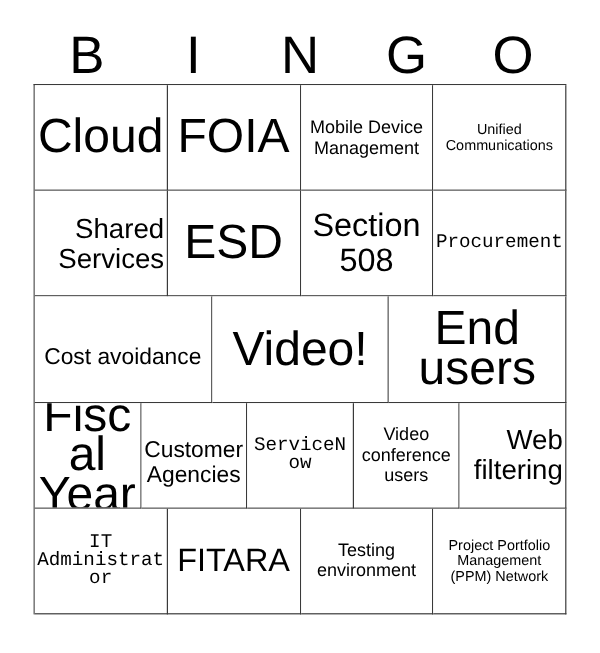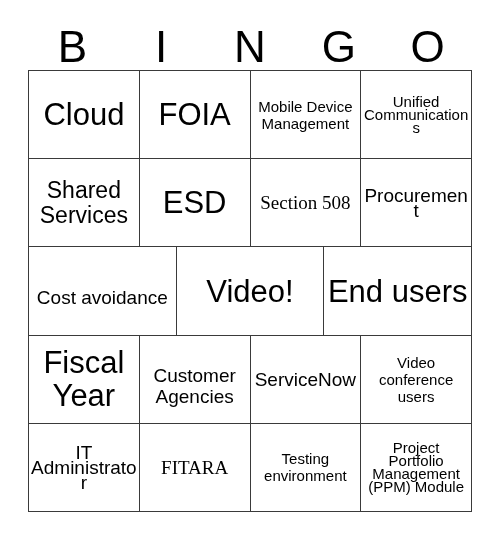--- a/index.html
+++ b/index.html
@@ -79,27 +79,27 @@
   .cell-text {
     display: block;
     width: 100%;
     text-align: center;
     color: #000000;
     word-wrap: break-word;
     overflow-wrap: break-word;
     hyphens: none;
   }
   
-  .sz-xxl { font-size: 31px; line-height: 33px; }
-  .sz-xl  { font-size: 19px; line-height: 29px; font-family: Liberation Serif, serif; }
-  .sz-lg  { font-size: 23px; line-height: 25px; }
+  .sz-xxl { font-size: 40px; line-height: 33px; }
+  .sz-xl  { font-size: 27px; line-height: 29px; }
+  .sz-lg  { font-size: 23px; line-height: 25px; text-align: right; }
   .sz-md  { font-size: 19px; line-height: 21px; margin-top: 13px; }
   .sz-sm  { font-size: 15px; line-height: 17px; }
-  .sz-xs  { font-size: 19px; line-height: 15px; }
-  .sz-xxs { font-size: 15px; line-height: 13px; }
+  .sz-xs  { font-size: 16px; line-height: 15px; font-family: Liberation Mono, monospace; }
+  .sz-xxs { font-size: 12px; line-height: 13px; }
 </style>
 </head>
 <body>
 
 <div id="card-root">
 
   <div id="bingo-header">
     <div class="header-letter">B</div>
     <div class="header-letter">I</div>
     <div class="header-letter">N</div>
@@ -157,31 +157,34 @@
         </div>
       <div class="bingo-cell">
           <span class="cell-text sz-md">Customer Agencies</span>
         </div>
       <div class="bingo-cell">
           <span class="cell-text sz-xs">ServiceNow</span>
         </div>
       <div class="bingo-cell">
           <span class="cell-text sz-sm">Video conference users</span>
         </div>
+      <div class="bingo-cell">
+          <span class="cell-text sz-lg">Web filtering</span>
+        </div>
     </div>
 
     <div class="bingo-row">
       <div class="bingo-cell">
           <span class="cell-text sz-xs">IT Administrator</span>
         </div>
       <div class="bingo-cell">
           <span class="cell-text sz-xl">FITARA</span>
         </div>
       <div class="bingo-cell">
           <span class="cell-text sz-sm">Testing environment</span>
         </div>
       <div class="bingo-cell">
-          <span class="cell-text sz-xxs">Project Portfolio Management (PPM) Module</span>
+          <span class="cell-text sz-xxs">Project Portfolio Management (PPM) Network</span>
         </div>
     </div>
 
   </div>
 </div>
 
 </body></html>

